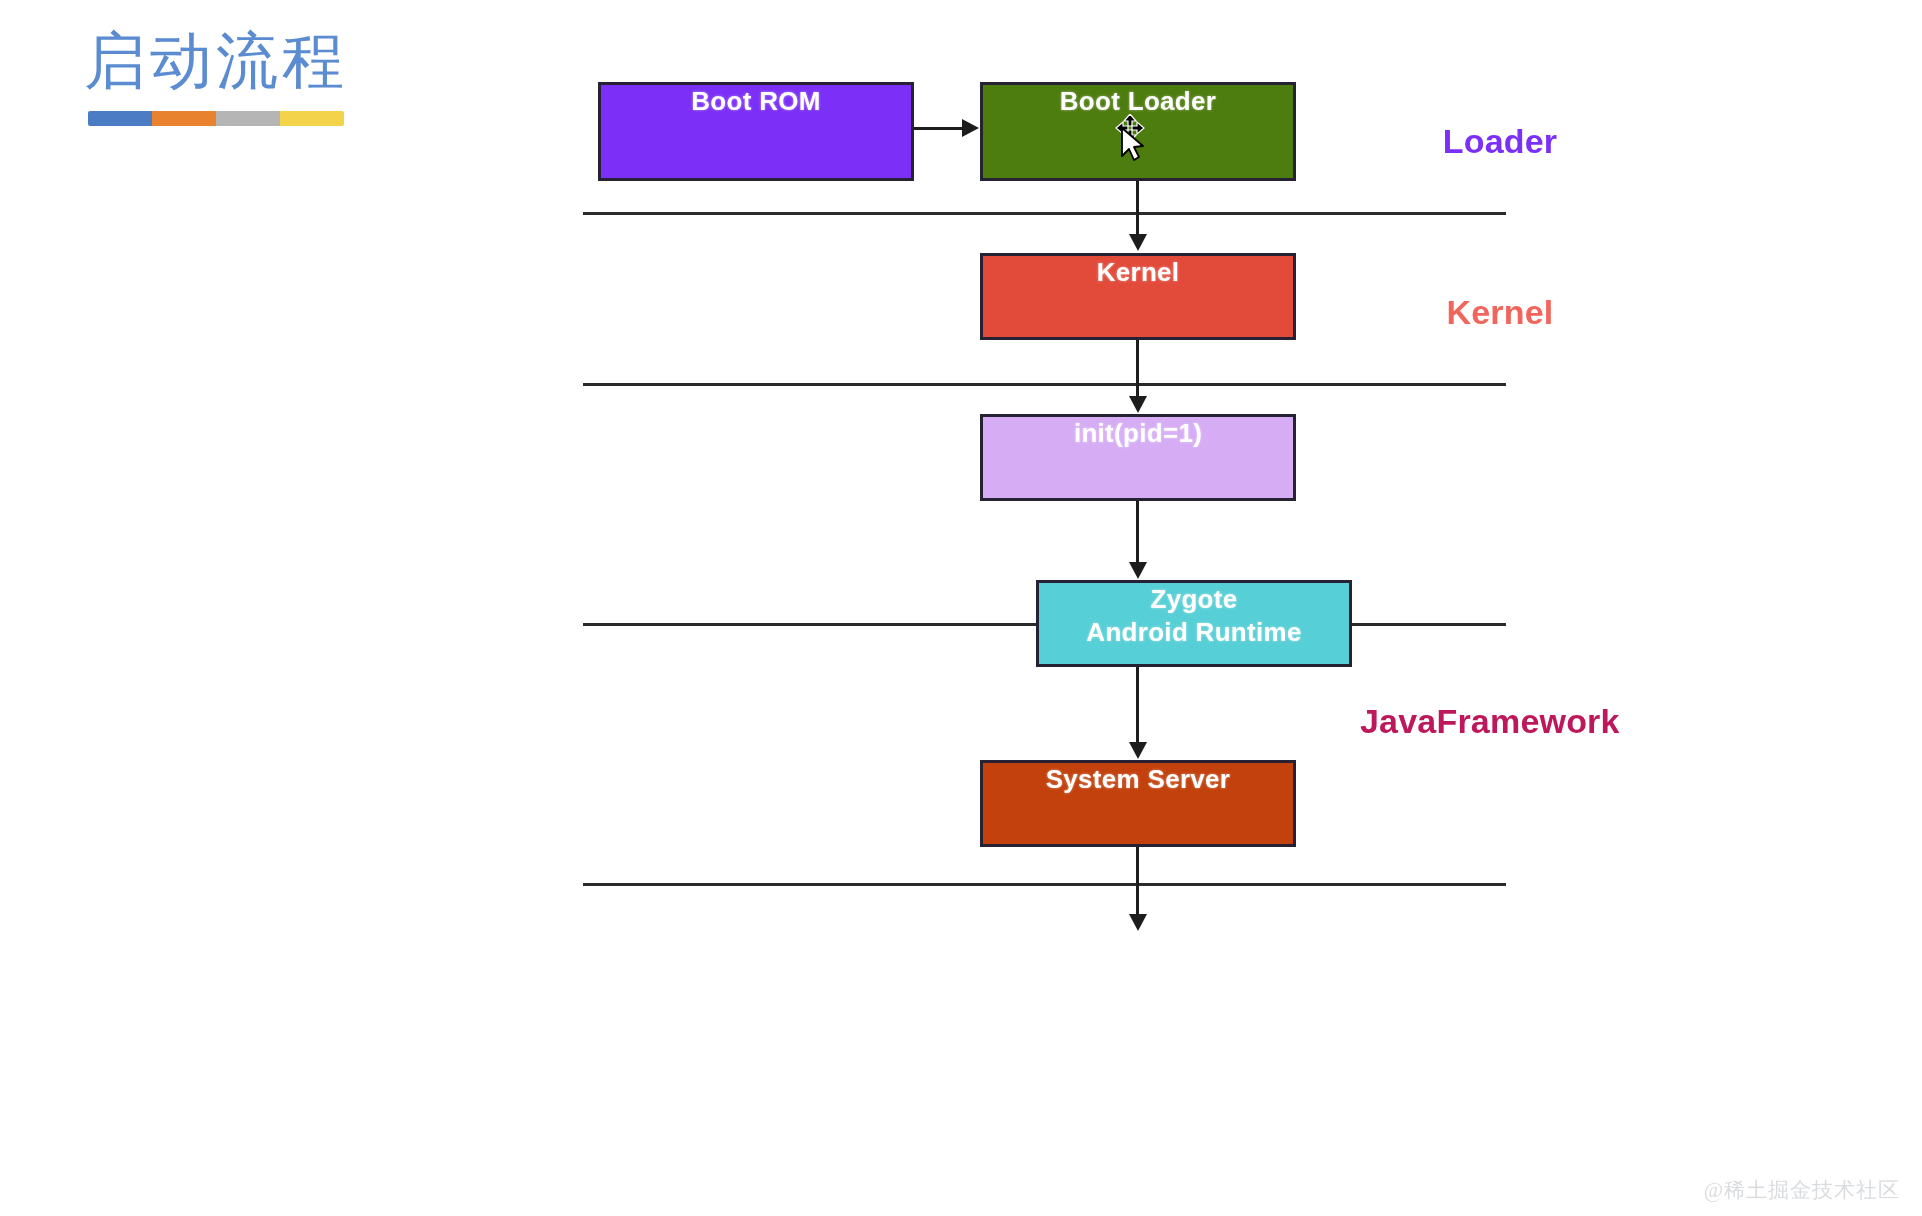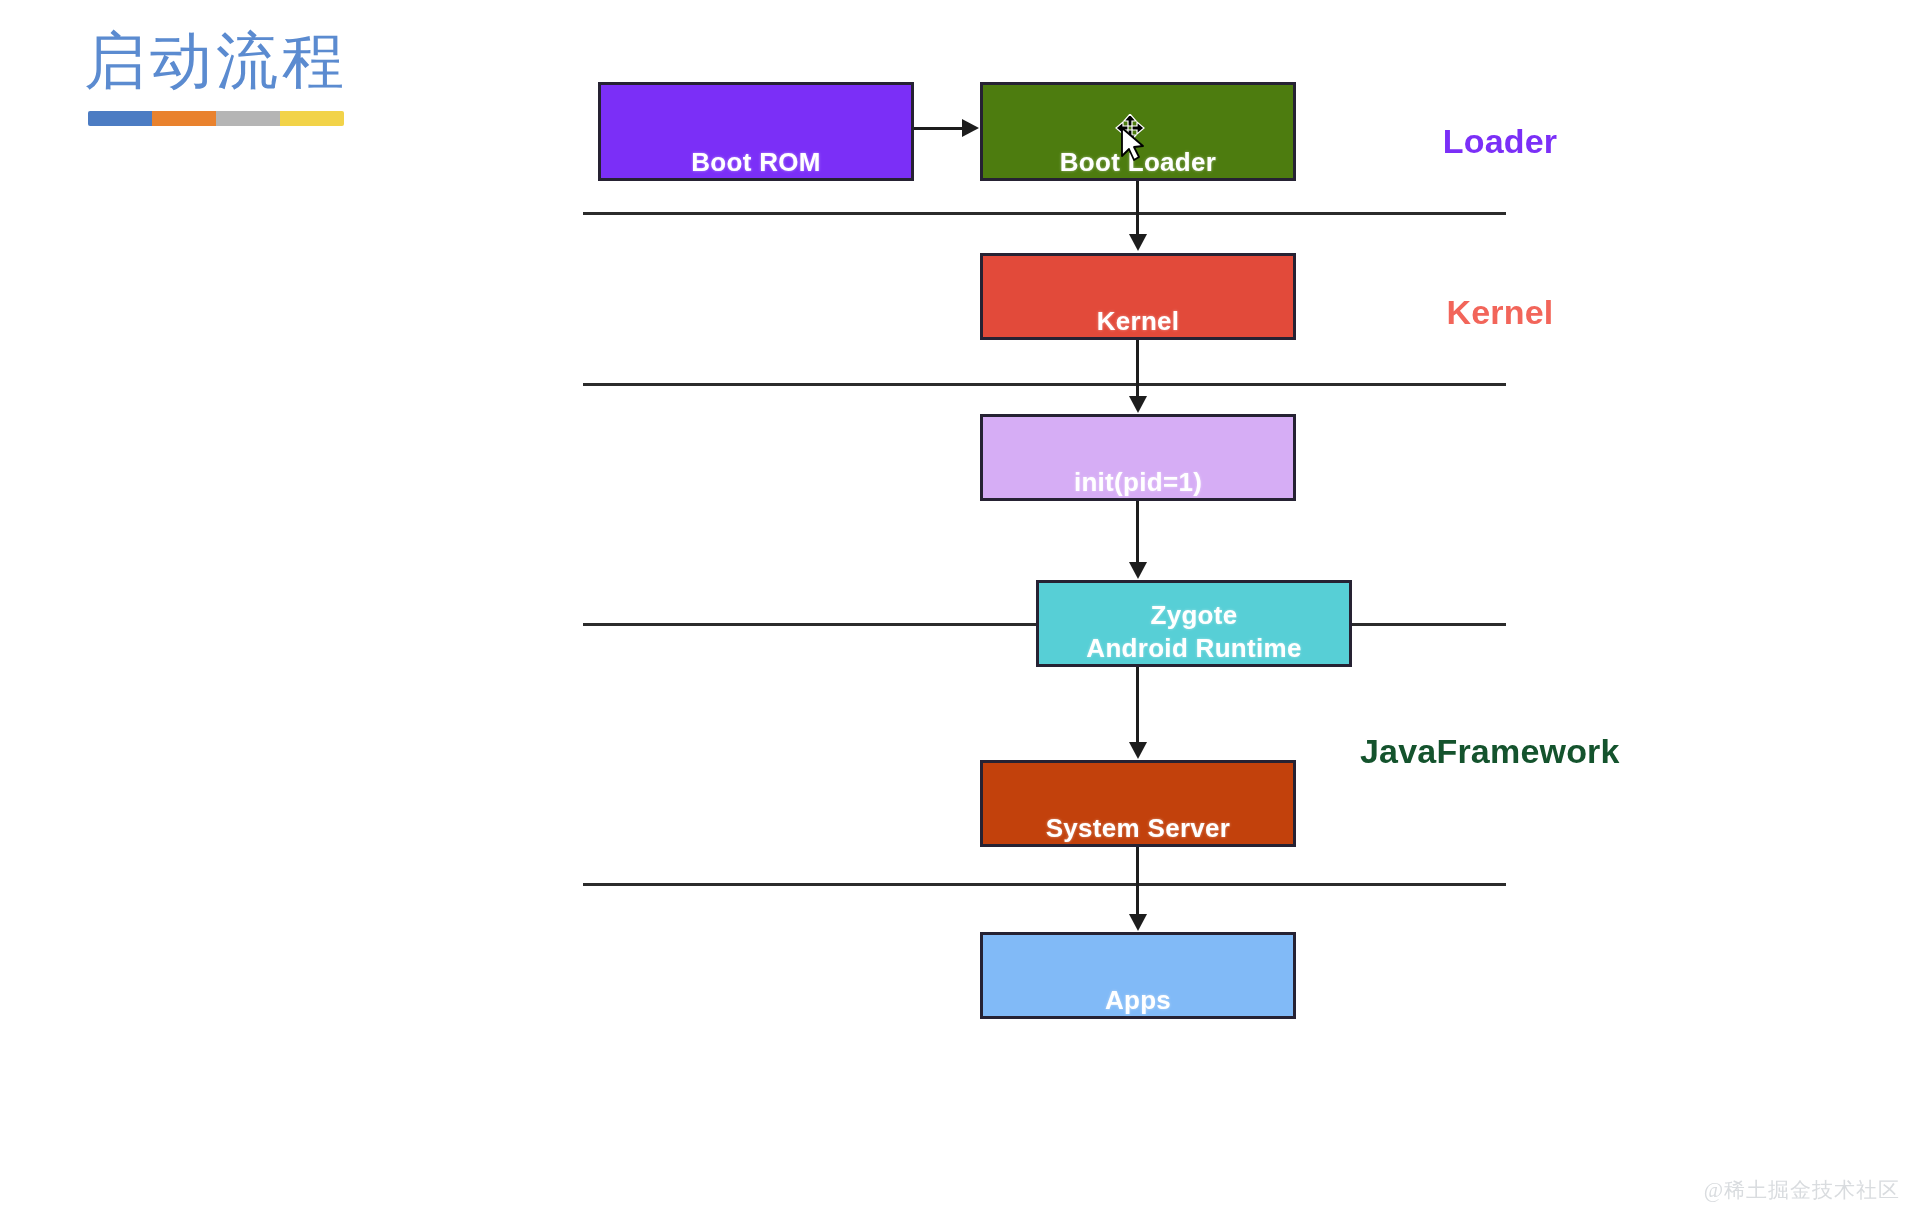--- a/index.html
+++ b/index.html
@@ -57,21 +57,21 @@
     top: 0;
     width: 1922px;
     height: 1216px;
   }
 
   .node {
     position: absolute;
     box-sizing: border-box;
     border: 3px solid #262233;
     display: flex;
-    align-items: flex-end;
+    align-items: flex-start;
     justify-content: center;
     text-align: center;
     color: #ffffff;
     font-weight: 700;
     font-size: 26px;
     line-height: 1.25;
     letter-spacing: 0.3px;
     text-shadow: 0 0 3px rgba(255,255,255,0.45);
     z-index: 3;
   }
@@ -203,27 +203,24 @@
     <div class="node" id="n-init" style="left: 980px; top: 414px; width: 316px; height: 87px; background: rgb(214, 173, 245); color: rgb(255, 255, 255);">
         <span>init(pid=1)</span>
       </div>
     <div class="node two-line" id="n-zygote" style="left: 1036px; top: 580px; width: 316px; height: 87px; background: rgb(87, 207, 214); color: rgb(255, 255, 255);">
         <span class="ml" style="white-space: pre-line;">Zygote
 Android Runtime</span>
       </div>
     <div class="node" id="n-system-server" style="left: 980px; top: 760px; width: 316px; height: 87px; background: #c2410c; color: rgb(255, 255, 255);">
         <span>System Server</span>
       </div>
-    <div class="node" id="n-apps" style="left: 980px; top: 932px; width: 316px; height: 87px; background: rgb(129, 186, 247); color: rgb(255, 255, 255);">
-        <span>Apps</span>
-      </div>
 
     <div class="side-label" id="l-loader" style="left: 1400px; top: 120px; color: rgb(123, 47, 247); width: 200px;">Loader</div>
     <div class="side-label" id="l-kernel" style="left: 1400px; top: 291px; color: rgb(242, 101, 90); width: 200px;">Kernel</div>
-    <div class="side-label" id="l-java" style="left: 1360px; top: 730px; color: #14532d; width: 200px;">JavaFramework</div>
+    <div class="side-label" id="l-java" style="left: 1360px; top: 700px; color: #be185d; width: 200px;">JavaFramework</div>
 
   </div>
 
   <div id="cursor-overlay" style="left: 1110px; top: 114px;">
     <svg width="52" height="52" viewBox="0 0 52 52" xmlns="http://www.w3.org/2000/svg">
 
       <g transform="translate(6,0)">
         <path d="M14 0 L20 7 L16 7 L16 12 L12 12 L12 7 L8 7 Z" fill="#000000" stroke="#ffffff" stroke-width="1.2"></path>
         <path d="M0 14 L7 8 L7 12 L12 12 L12 16 L7 16 L7 20 Z" fill="#000000" stroke="#ffffff" stroke-width="1.2"></path>
         <path d="M28 14 L21 20 L21 16 L16 16 L16 12 L21 12 L21 8 Z" fill="#000000" stroke="#ffffff" stroke-width="1.2"></path>

